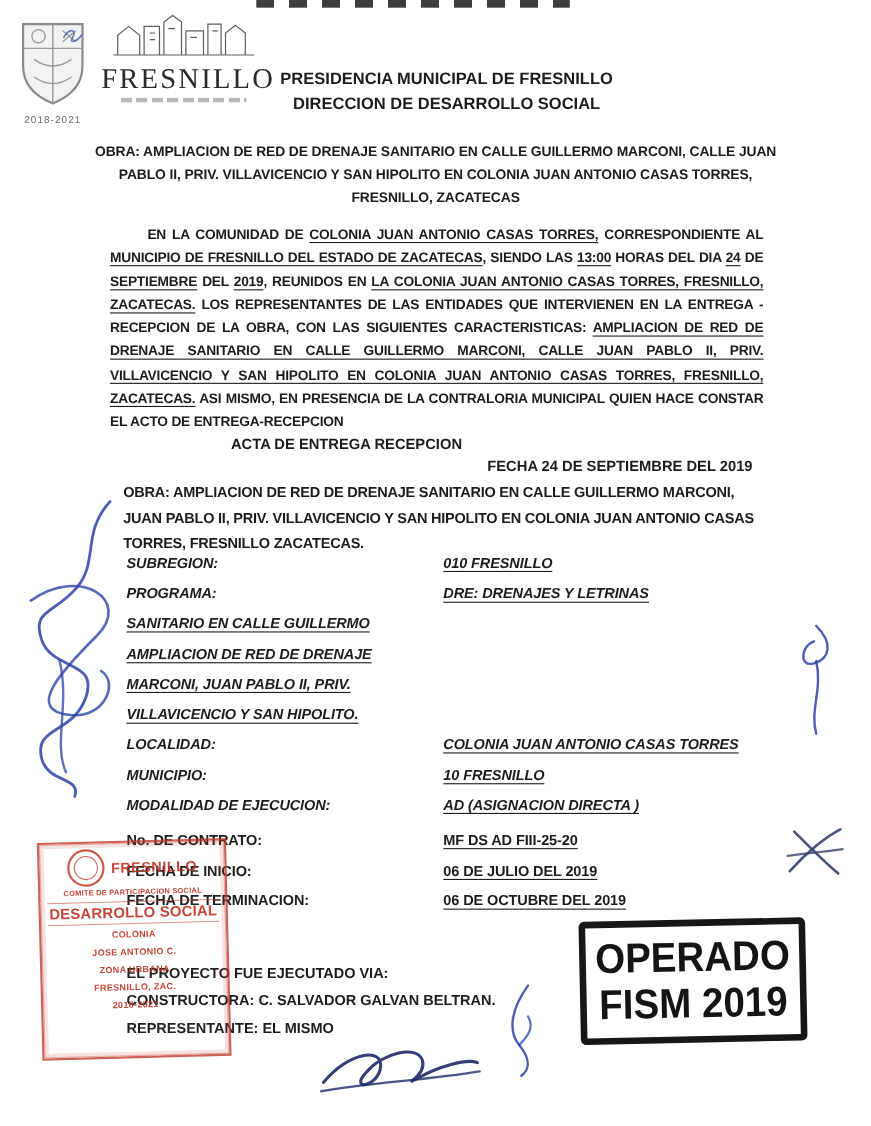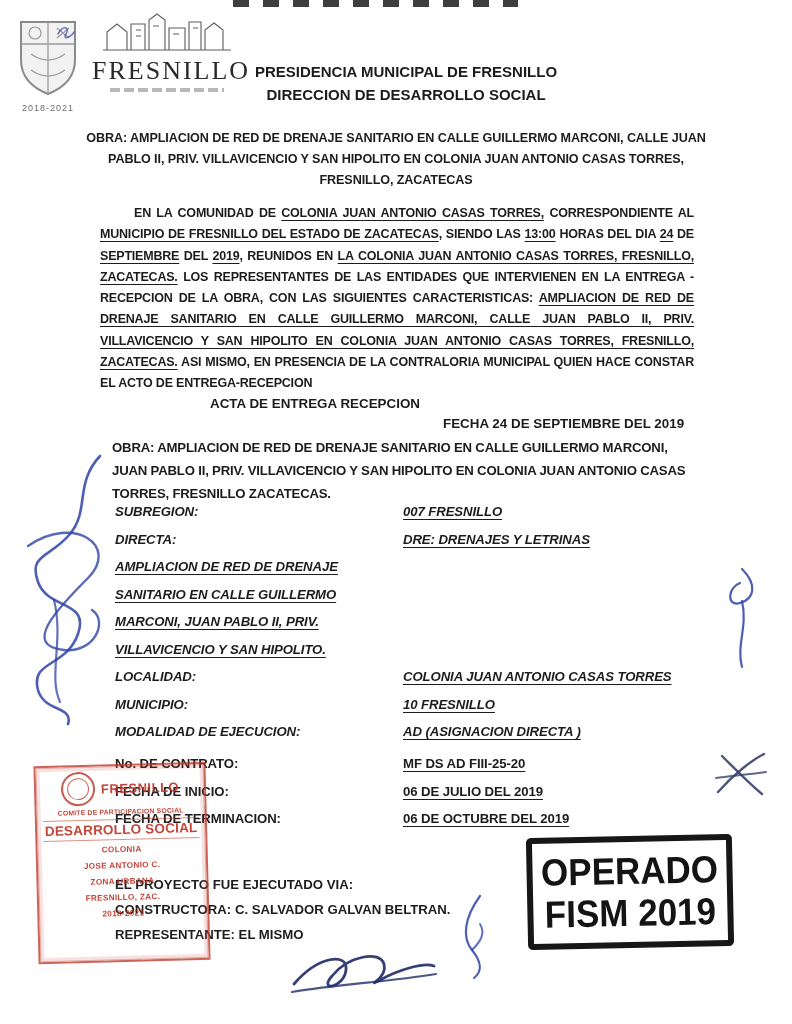--- a/index.html
+++ b/index.html
@@ -116,33 +116,33 @@
 
   <div class="acta-title">ACTA DE ENTREGA RECEPCION</div>
   <div class="fecha-line">FECHA 24 DE SEPTIEMBRE DEL 2019</div>
 
   <div class="obra-block">OBRA: AMPLIACION DE RED DE DRENAJE SANITARIO EN CALLE GUILLERMO MARCONI, JUAN PABLO II, PRIV. VILLAVICENCIO Y SAN HIPOLITO EN COLONIA JUAN ANTONIO CASAS TORRES, FRESNILLO ZACATECAS.</div>
 
   <div class="fields">
       <div class="frow">
         <div class="flabel">SUBREGION:</div>
         <div class="fvalue">
-          <div class="vline">007 FRESNILLO</div>
-        </div>
-      </div>
-      <div class="frow">
-        <div class="flabel">DIRECTA:</div>
+          <div class="vline">010 FRESNILLO</div>
+        </div>
+      </div>
+      <div class="frow">
+        <div class="flabel">PROGRAMA:</div>
         <div class="fvalue">
           <div class="vline">DRE: DRENAJES Y LETRINAS</div>
         </div>
       </div>
       <div class="frow">
         <div class="fvalue">
+          <div class="vline">SANITARIO EN CALLE GUILLERMO</div>
           <div class="vline">AMPLIACION DE RED DE DRENAJE</div>
-          <div class="vline">SANITARIO EN CALLE GUILLERMO</div>
           <div class="vline">MARCONI, JUAN PABLO II, PRIV.</div>
           <div class="vline">VILLAVICENCIO Y SAN HIPOLITO.</div>
         </div>
       </div>
       <div class="frow">
         <div class="flabel">LOCALIDAD:</div>
         <div class="fvalue">
           <div class="vline">COLONIA JUAN ANTONIO CASAS TORRES</div>
         </div>
       </div>

